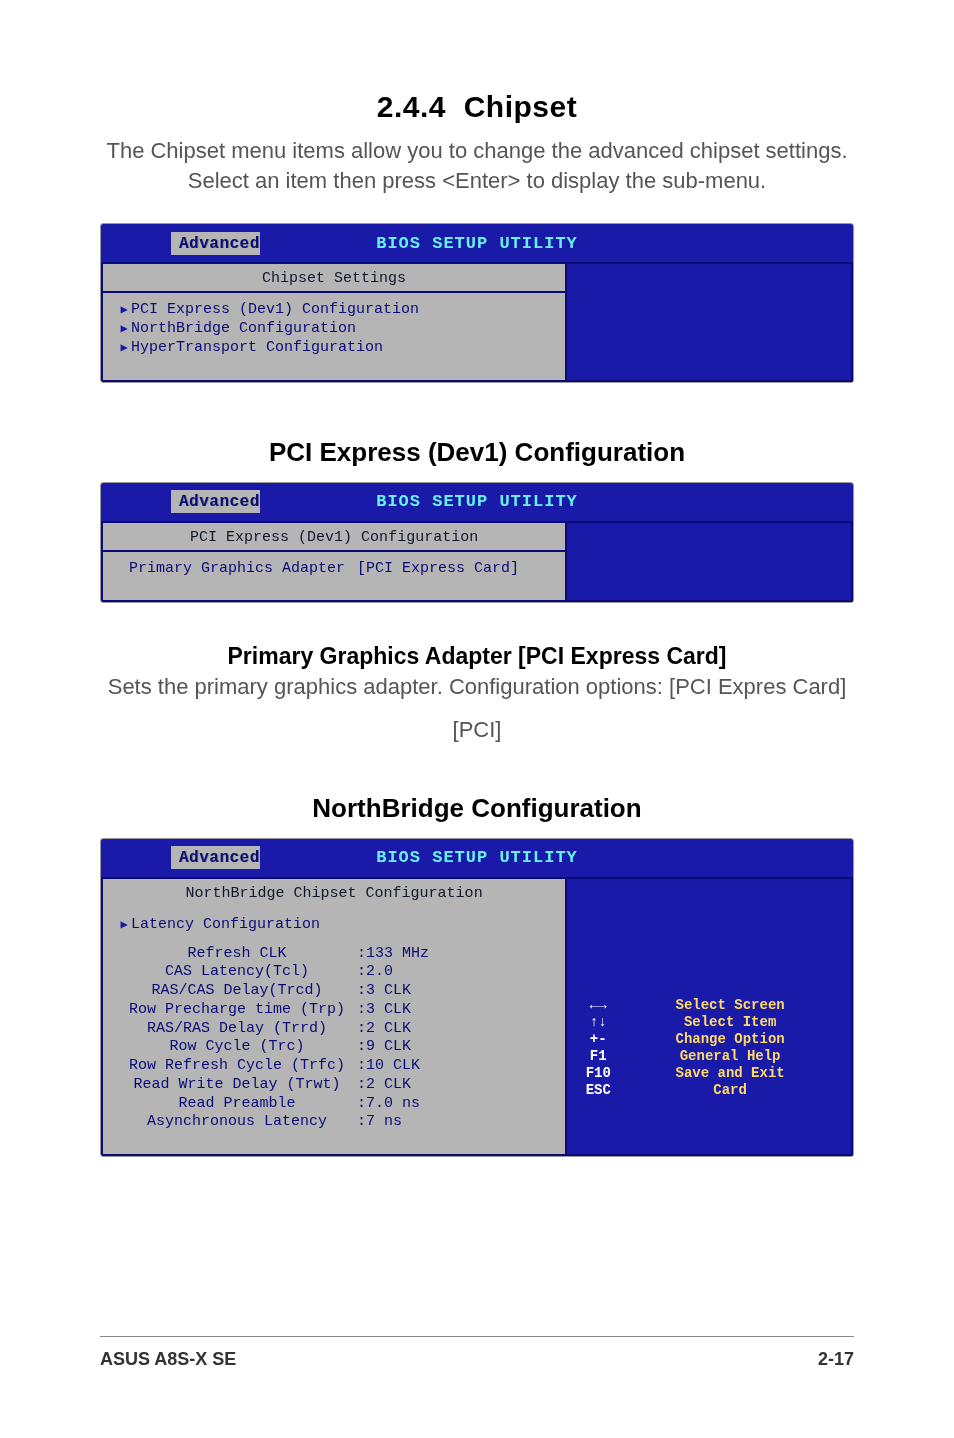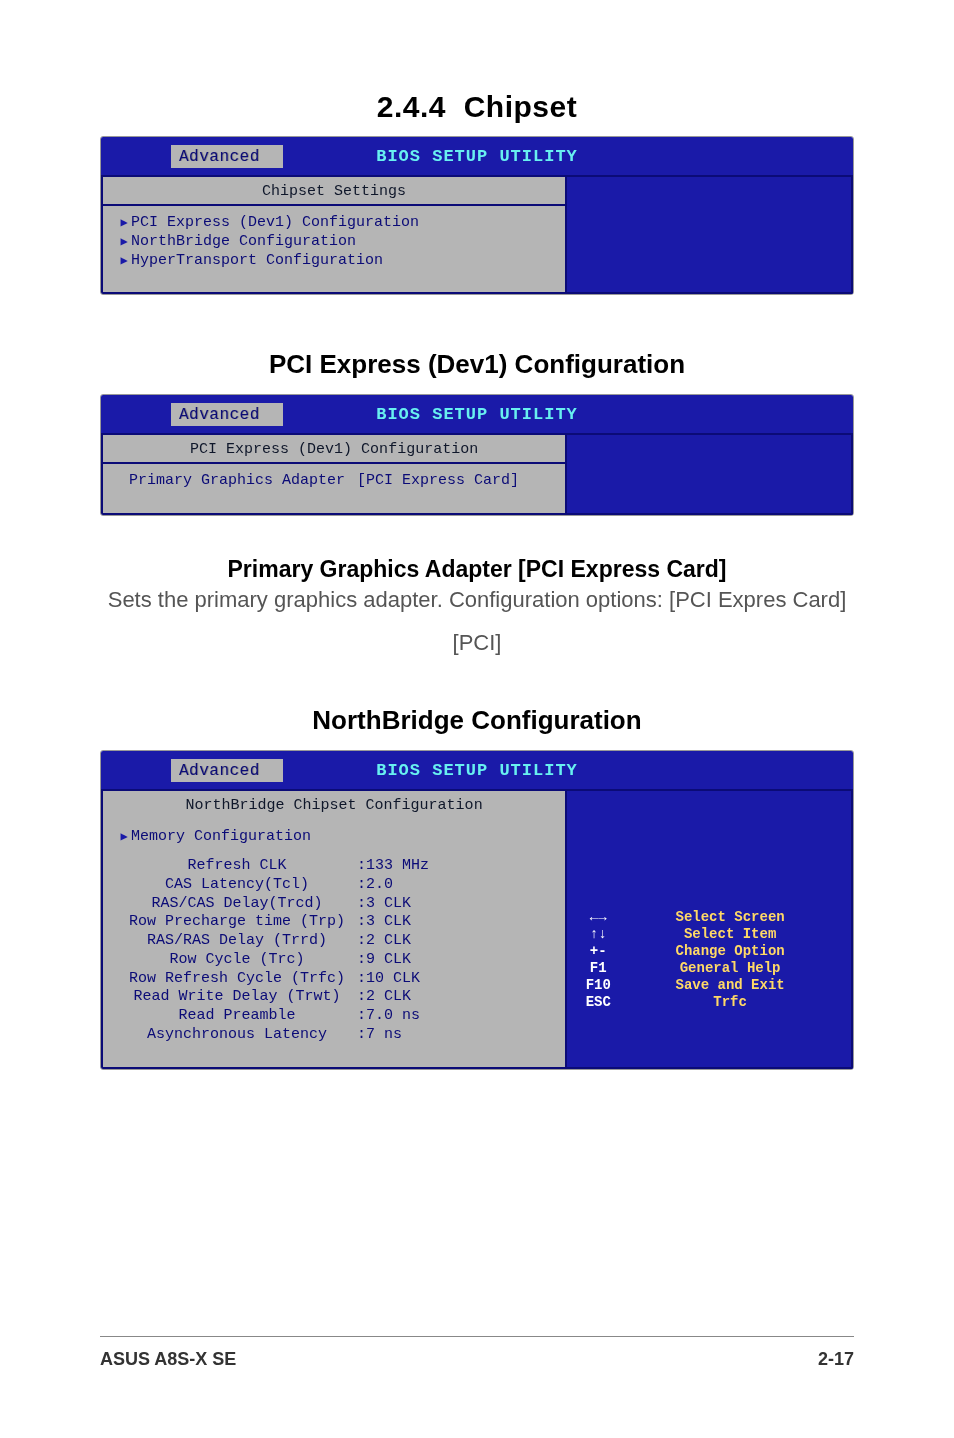--- a/index.html
+++ b/index.html
@@ -55,23 +55,23 @@
     height: 38px;
     display: flex;
     align-items: center;
     position: relative;
   }
   .bios-tab {
     margin-left: 70px;
     background: #b5b5b5;
     color: #0b0b77;
     font-family: "Courier New", monospace;
-    font-weight: normal;
+    font-weight: bold;
     font-size: 16px;
-    padding: 3px 23px 2px 8px;
+    padding: 3px 0 2px 8px;
     text-shadow: 1px 0 #8a8a8a;
     letter-spacing: 0.5px;
   }
   .bios-title {
     position: absolute;
     left: 50%;
     transform: translateX(-50%);
     color: #68f0f0;
     font-family: "Courier New", monospace;
     font-weight: bold;
@@ -166,20 +166,21 @@
 </style>
 </head>
 <body>
 
 <div class="page">
 
   <h2 class="section-num">
     <span>2.4.4</span>&nbsp;&nbsp;<span>Chipset</span>
   </h2>
 
+  <p class="body">The Chipset menu items allow you to change the advanced chipset settings. Select an item then press &lt;Enter&gt; to display the sub-menu.</p>
 
   <div class="bios-box">
     <div class="bios-titlebar">
       <span class="bios-tab">Advanced</span>
       <span class="bios-title">BIOS SETUP UTILITY</span>
     </div>
     <div class="bios-body">
       <div class="bios-left">
         <div class="section-title">Chipset Settings</div>
         <hr class="sep">
@@ -232,21 +233,21 @@
     <div class="bios-titlebar">
       <span class="bios-tab">Advanced</span>
       <span class="bios-title">BIOS SETUP UTILITY</span>
     </div>
     <div class="bios-body">
       <div class="bios-left">
         <div class="section-title">NorthBridge Chipset Configuration</div>
         <div style="height:10px"></div>
         <div class="submenu-item">
             <span class="tri">▶</span>
-            <span>Memory Configuration</span>
+            <span>Latency Configuration</span>
           </div>
         <div style="height:10px"></div>
         <div id="nb-rows">
             <div class="kvrow">
               <span class="k">Refresh CLK</span>
               <span class="v">:133 MHz</span>
             </div>
             <div class="kvrow">
               <span class="k">CAS Latency(Tcl)</span>
               <span class="v">:2.0</span>
@@ -291,21 +292,21 @@
             <div class="acol">Select Screen</div>
             <div class="kcol">↑↓</div>
             <div class="acol">Select Item</div>
             <div class="kcol">+-</div>
             <div class="acol">Change Option</div>
             <div class="kcol">F1</div>
             <div class="acol">General Help</div>
             <div class="kcol">F10</div>
             <div class="acol">Save and Exit</div>
             <div class="kcol">ESC</div>
-            <div class="acol">Trfc</div>
+            <div class="acol">Card</div>
           </div>
       </div>
     </div>
   </div>
   <div class="bios-curve"></div>
 
   <div class="footer">
     <span>ASUS A8S-X SE</span>
     <span>2-17</span>
   </div>

